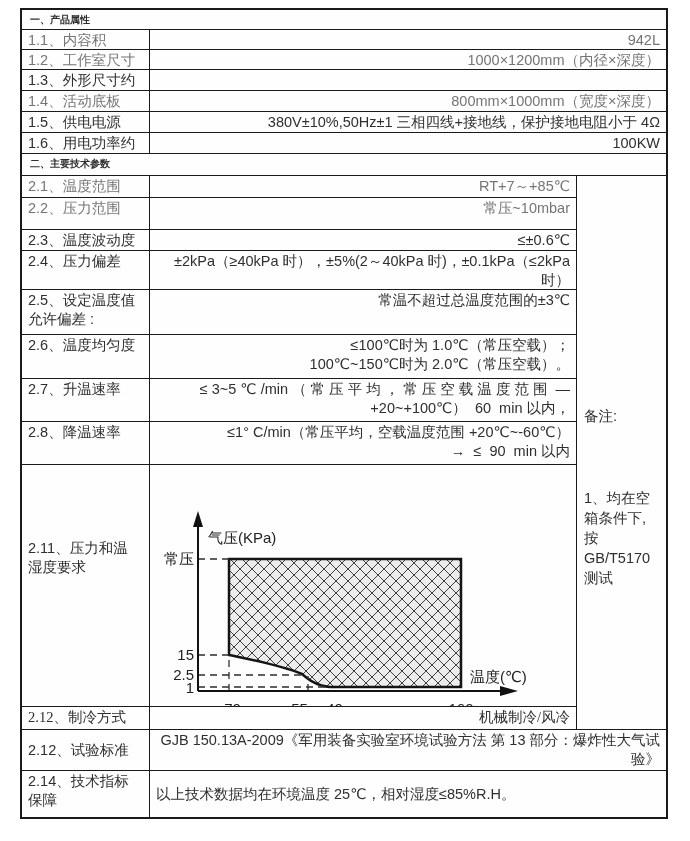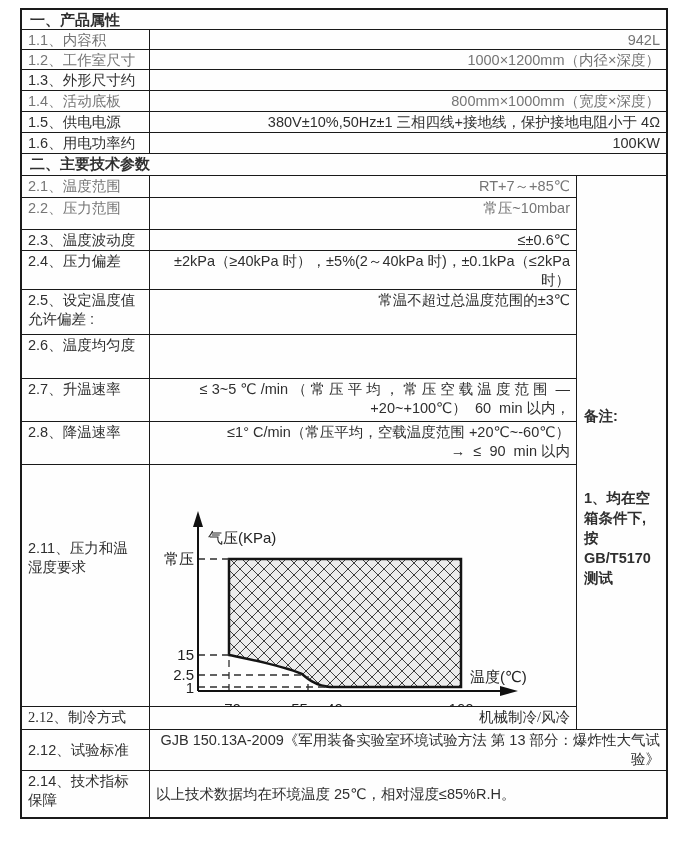--- a/index.html
+++ b/index.html
@@ -10,21 +10,21 @@
   }
   .table{
     position:relative;
     margin:8px 0 0 20px;
     width:648px;
     border:2px solid #1a1a1a;
     box-sizing:border-box;
     background:#fefefe;
   }
   .sec-title{
-    font-weight:700;font-size:15px;line-height:18px;
+    font-weight:700;font-size:10px;line-height:18px;
     padding:1px 8px;border-bottom:1.5px solid #1a1a1a;
     box-sizing:border-box;
   }
   .row{display:flex;border-bottom:1.5px solid #1a1a1a;box-sizing:border-box;}
   .row.last{border-bottom:none;}
   .cell{
     padding:1px 6px;font-size:14.5px;line-height:19px;
     white-space:pre-wrap;box-sizing:border-box;overflow:hidden;
   }
   .label{width:128px;flex:0 0 128px;border-right:1.5px solid #1a1a1a;}
@@ -34,21 +34,21 @@
   .h20{height:20px}.h21{height:21px}.h22{height:22px}.h32{height:32px}
   .h39{height:39px}.h41{height:41px}.h44{height:44px}.h45{height:45px}
   .h43{height:43px}.h242{height:242px}.h46{height:46px}
   
   .sec2{display:flex;border-bottom:1.5px solid #1a1a1a;}
   .sec2-left{flex:1;min-width:0;}
   .sec2-left .row:last-child{border-bottom:none;font-family:Liberation Serif, serif;}
   .remark{
     width:90px;flex:0 0 90px;border-left:1.5px solid #1a1a1a;
     box-sizing:border-box;padding:190px 5px 6px 7px;
-    font-size:14.5px;line-height:20px;white-space:pre-wrap;font-weight:bold;
+    font-size:14.5px;line-height:20px;white-space:pre-wrap;
   }
   .remark-body{margin-top:22px;}
   .chart-label{padding-top:74px;}
   .chart-cell{padding:0;}
   svg{display:block;}
   svg text{font-family:"Liberation Sans","DejaVu Sans",sans-serif;font-size:15px;fill:#222222;}
 </style>
 </head>
 <body>
 
@@ -103,20 +103,22 @@
           <div class="cell label">2.4、压力偏差</div>
           <div class="cell value">±2kPa（≥40kPa 时），±5%(2～40kPa 时)，±0.1kPa（≤2kPa 时）</div>
         </div>
         <div class="row h45">
           <div class="cell label">2.5、设定温度值
 允许偏差 :</div>
           <div class="cell value">常温不超过总温度范围的±3℃</div>
         </div>
         <div class="row h44">
           <div class="cell label">2.6、温度均匀度</div>
+          <div class="cell value">≤100℃时为 1.0℃（常压空载）；
+100℃~150℃时为 2.0℃（常压空载）。</div>
         </div>
         <div class="row h43">
           <div class="cell label">2.7、升温速率</div>
           <div class="cell value">≤ 3~5 ℃ /min （ 常 压 平 均 ， 常 压 空 载 温 度 范 围  —
 +20~+100℃）  60  min 以内，</div>
         </div>
         <div class="row h43">
           <div class="cell label">2.8、降温速率</div>
           <div class="cell value">≤1° C/min（常压平均，空载温度范围 +20℃~-60℃）
 →  ≤  90  min 以内</div>

